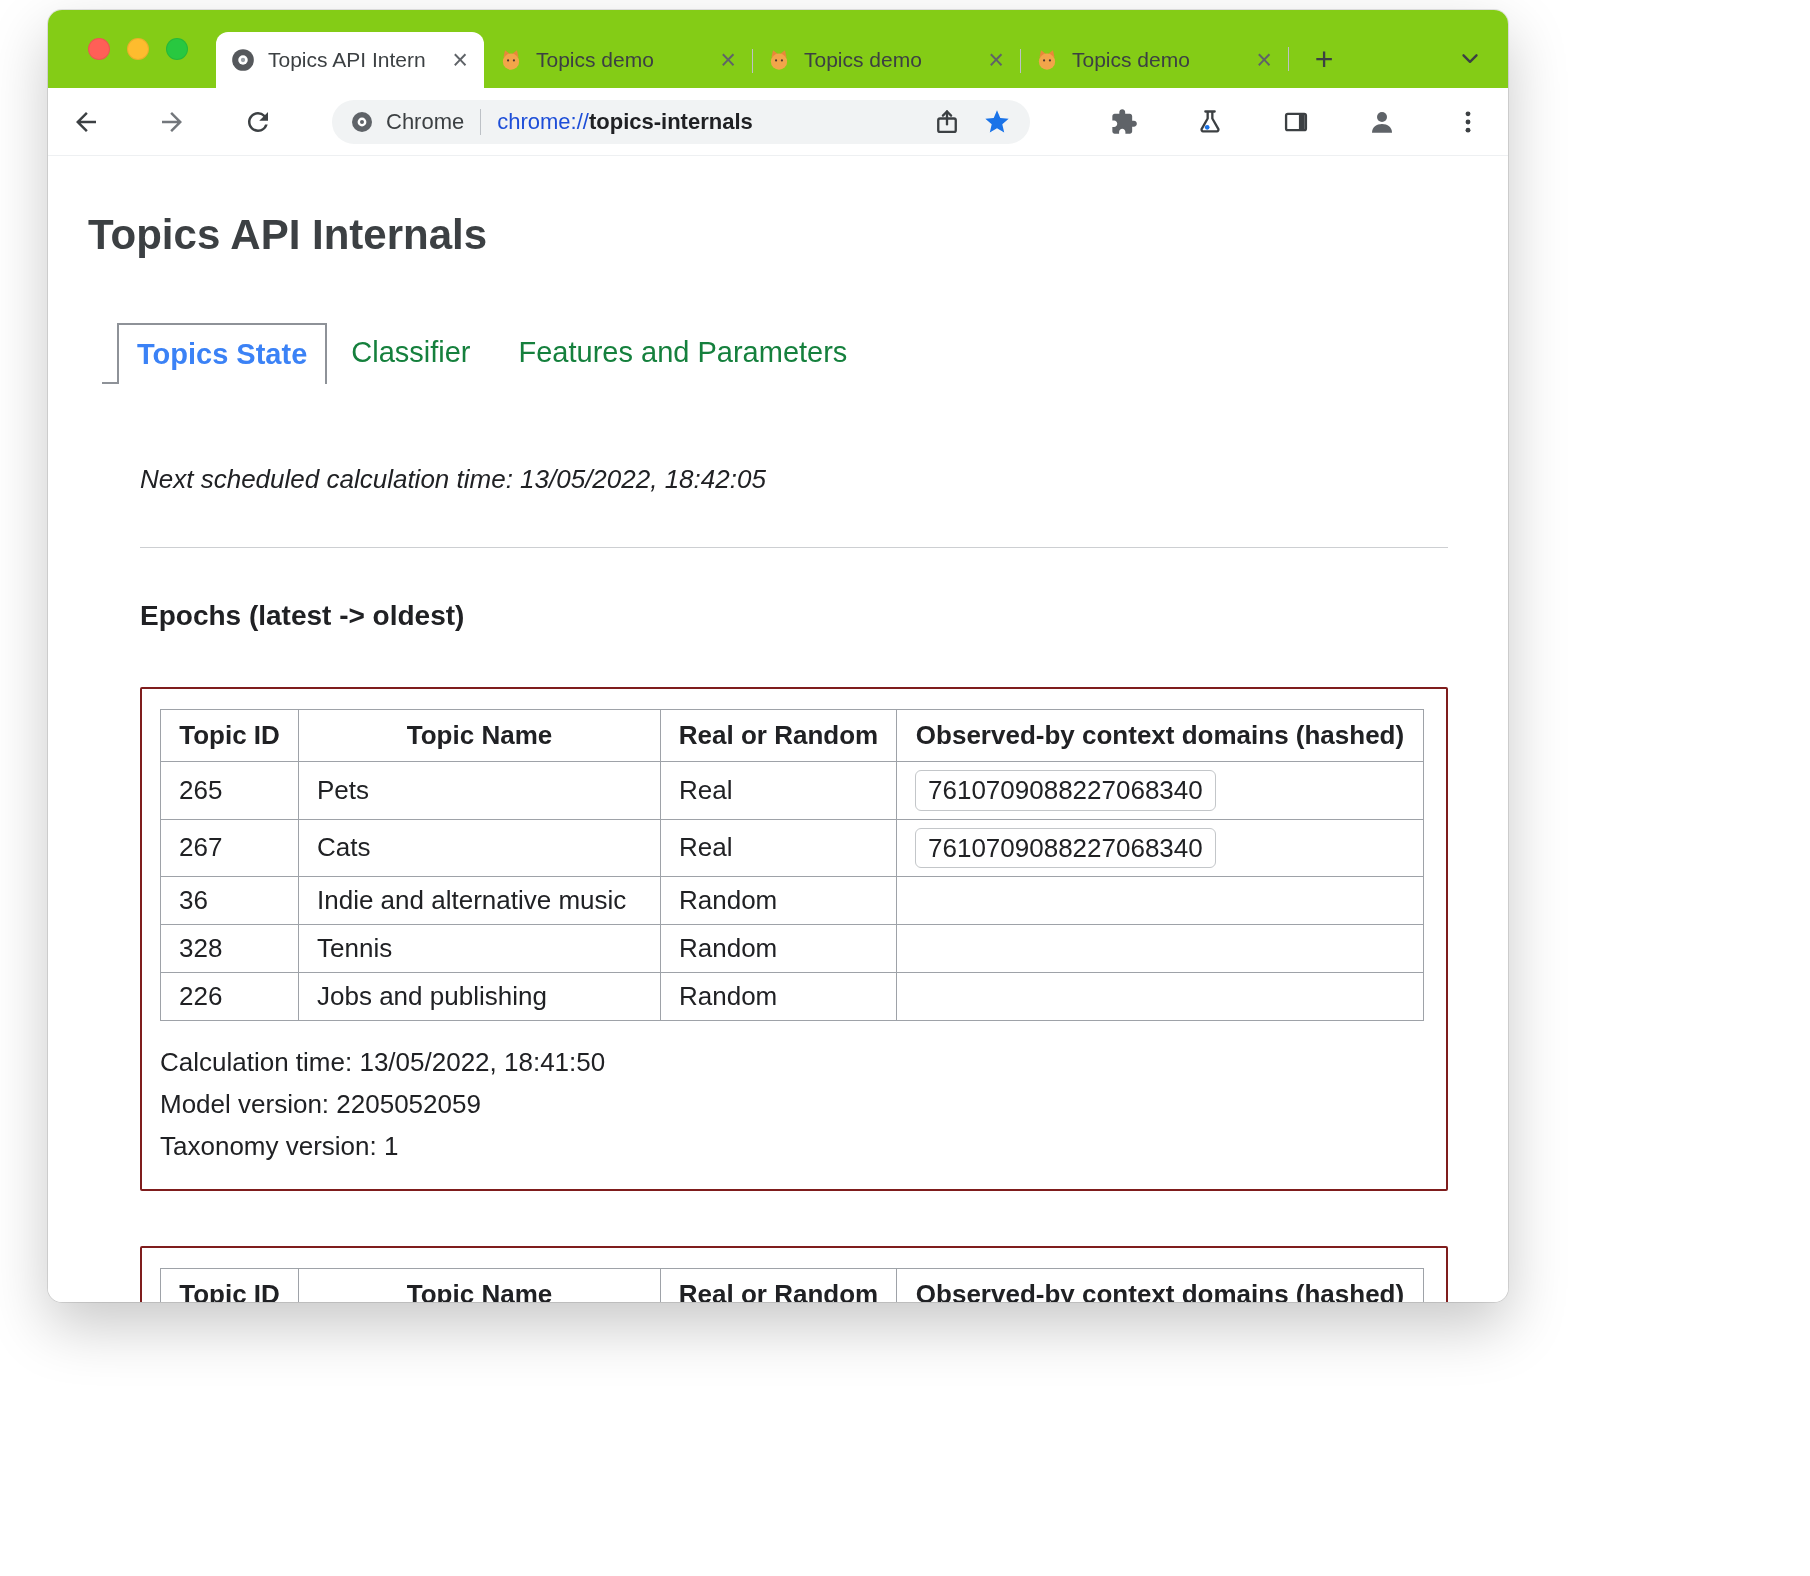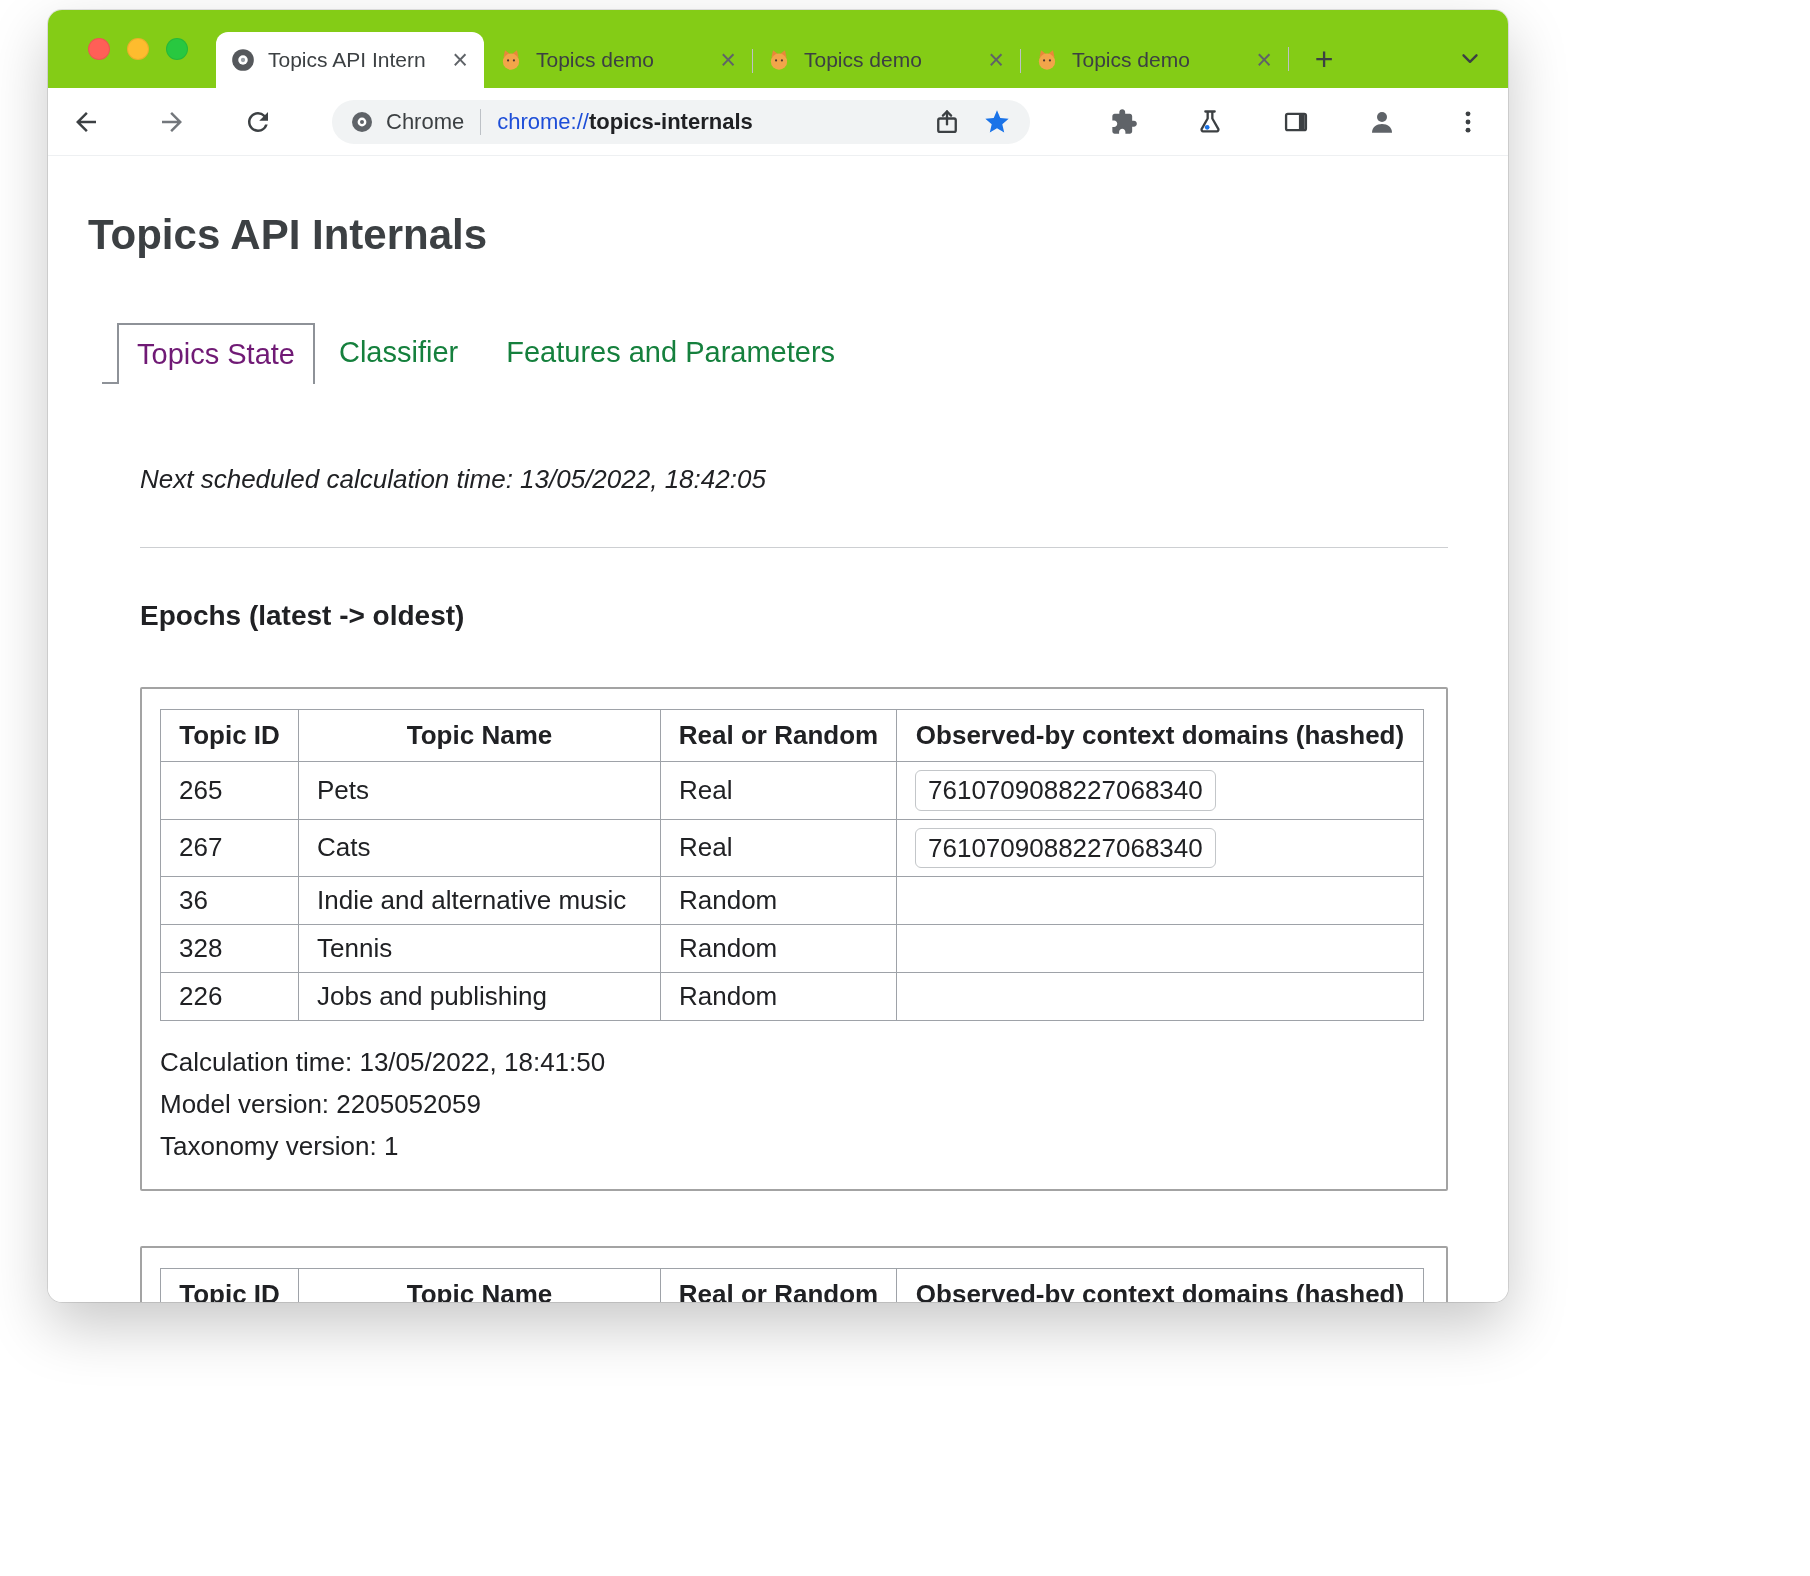--- a/index.html
+++ b/index.html
@@ -64,26 +64,26 @@
   .omni-spacer{flex:1;}
   .omni-icon{width:30px;height:30px;margin-left:20px;display:flex;align-items:center;justify-content:center;flex:0 0 30px;}
   .tool-icon{width:36px;height:36px;margin-left:14px;display:flex;align-items:center;justify-content:center;flex:0 0 36px;}
   
   .content{flex:1;overflow:hidden;background:#fff;color:#202124;}
   .page{padding:0 60px 0 40px;}
   .page-title{font-size:42px;font-weight:bold;color:#3C4043;margin:55px 0 0 0;}
   .pagetabs{display:flex;align-items:stretch;margin:64px 0 0 14px;font-size:29px;}
   .pagetabs::before{content:"";width:15px;border-bottom:2px solid #8E9298;}
   .pagetab{padding:13px 24px;color:#15803d;cursor:default;}
-  .pagetab.active{border:2px solid #8E9298;border-bottom:none;font-weight:normal;color:#701a75;padding:13px 18px;}
+  .pagetab.active{border:2px solid #8E9298;border-bottom:none;font-weight:bold;color:#3b82f6;padding:13px 18px;}
   .tabpanel{margin-left:52px;}
   .next-calc{margin-top:80px;font-size:26px;font-style:italic;}
   .rule{border:none;border-top:1px solid #CDCFD2;margin:52px 0 0 0;}
   .epochs-heading{margin:52px 0 0 0;font-size:28px;font-weight:bold;}
-  .epoch-box{margin-top:55px;border:2px solid #a3a3a3;border-radius:2px;padding:20px 22px 22px 18px;}
+  .epoch-box{margin-top:55px;border:2px solid #7f1d1d;border-radius:2px;padding:20px 22px 22px 18px;}
   table.topics{border-collapse:collapse;width:100%;font-size:26px;color:#202124;table-layout:fixed;}
   table.topics th,table.topics td{border:1px solid #9EA2A8;}
   table.topics th{font-weight:bold;text-align:center;padding:10px 14px;}
   table.topics td{text-align:left;padding:8px 18px;height:31px;overflow:hidden;white-space:nowrap;}
   .col-id{width:138px;}
   .col-name{width:362px;}
   .col-rr{width:236px;}
   .hash-chip{display:inline-block;border:1px solid #C3C6C9;border-radius:6px;padding:3px 12px;line-height:1.25;background:#fff;}
   .epoch-meta{margin-top:20px;font-size:26px;line-height:1.62;}
 </style>

